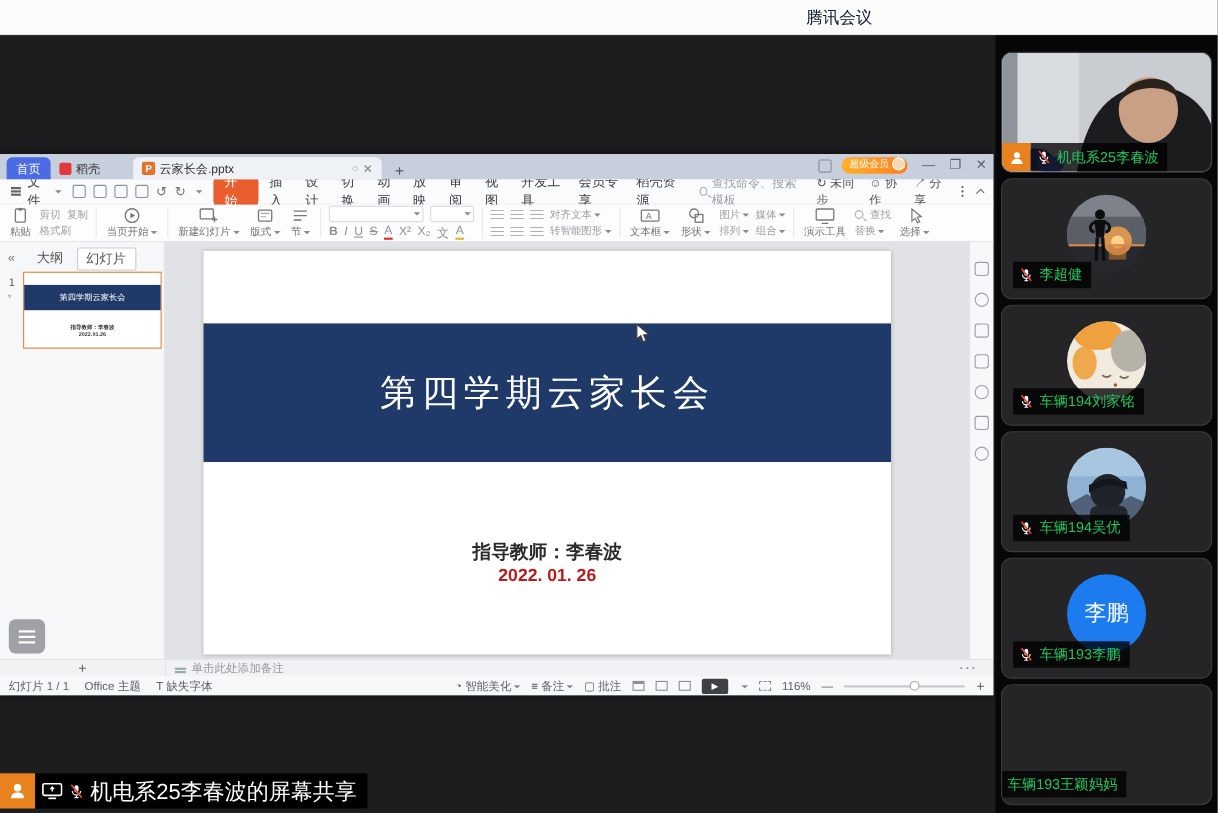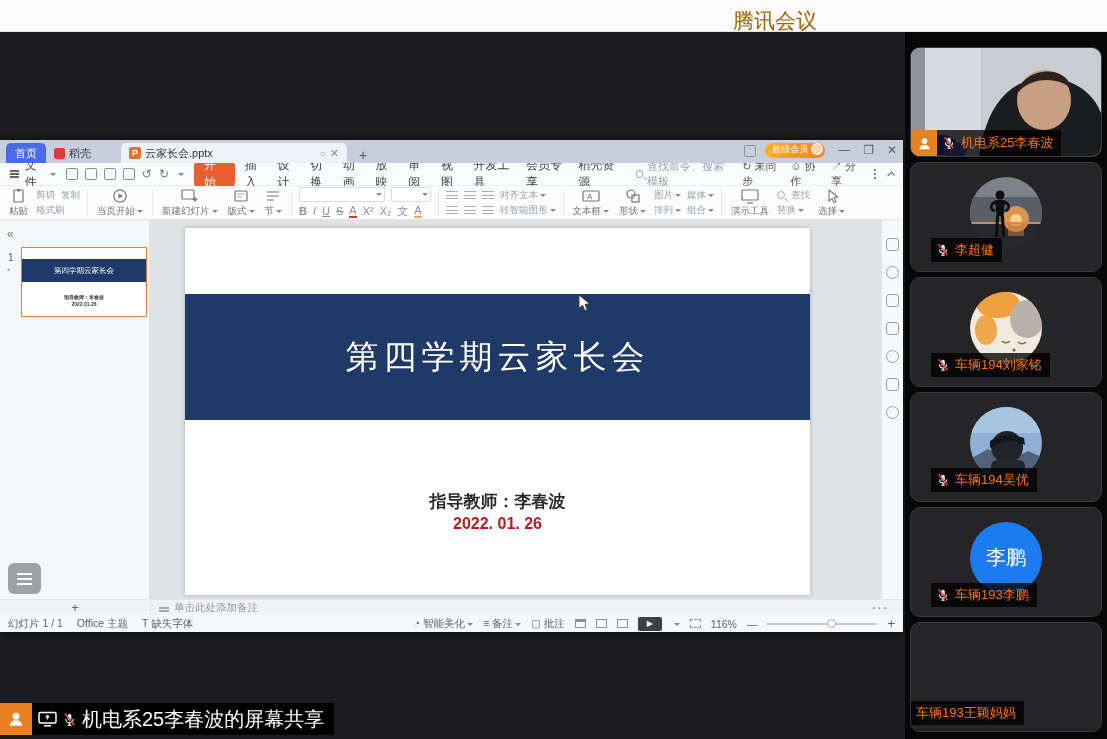--- a/index.html
+++ b/index.html
@@ -2,21 +2,21 @@
 <html><head>
 <meta charset="utf-8">
 <style>
   * { margin:0; padding:0; box-sizing:border-box; }
   html,body { width:1107px; height:739px; overflow:hidden; }
   body { font-family:"Liberation Sans", sans-serif; }
   .app { position:relative; width:1107px; height:739px; background:#1c1c1e; }
 
   
   .titlebar { position:absolute; left:0; top:0; width:1107px; height:32px; background:#fbfbfb; border-bottom:1px solid #e3e3e3; }
-  .titlebar .t { position:absolute; left:733px; top:7px; font-size:21px; color:#a16207; }
+  .titlebar .t { position:absolute; left:733px; top:7px; font-size:15px; color:#0f172a; }
 
   
   .share { position:absolute; left:0; top:32px; width:905px; height:707px; background:#1d1d1f; }
 
   
   .wps { position:absolute; left:0; top:108px; width:903px; height:492px; background:#fff; box-shadow:0 0 10px rgba(0,0,0,.6); display:flex; flex-direction:column; }
 
   .tabbar { height:23px; background:#c7cfdc; display:flex; align-items:flex-end; font-size:11px; position:relative; }
   .tab { height:20px; display:flex; align-items:center; padding:0 8px; gap:4px; border-radius:5px 5px 0 0; }
   .tab.home { background:#4a6be4; color:#fff; margin-left:6px; width:40px; justify-content:center; }
@@ -103,22 +103,22 @@
   .banner { position:absolute; left:0; top:671px; height:32px; display:flex; align-items:stretch; z-index:5; }
   .banner .badge { width:32px; background:#e8821e; display:flex; align-items:center; justify-content:center; }
   .banner .blabel { background:#000; color:#fff; font-size:20px; display:flex; align-items:center; gap:5px; padding:0 10px 0 6px; }
 
   
   .sidebar { position:absolute; left:905px; top:32px; width:202px; height:707px; background:#070708; }
   .tile { position:absolute; left:5px; width:192px; height:110px; background:#252527; border:1px solid #3a3a3d; border-radius:10px; overflow:hidden; }
   .tile .vid { position:absolute; inset:0; }
   .avc { position:absolute; left:50%; top:46%; transform:translate(-50%,-50%); width:72px; height:72px; border-radius:50%; overflow:hidden; }
   .avc.txt { display:flex; align-items:center; justify-content:center; color:#fff; font-size:20px; }
-  .nlabel { position:absolute; display:flex; align-items:center; gap:5px; background:rgba(0,0,0,.78); color:#f97316; font-size:13px; padding:3px 8px 3px 5px; }
-  .nlabel.std { left:20px; bottom:9px; }
+  .nlabel { position:absolute; display:flex; align-items:center; gap:5px; background:rgba(0,0,0,.78); color:#22c55e; font-size:13px; padding:3px 8px 3px 5px; }
+  .nlabel.std { left:10px; bottom:9px; }
   .pbadge { position:absolute; left:0; bottom:0; width:26px; height:26px; background:#e8821e; display:flex; align-items:center; justify-content:center; }
   .nlabel.first { left:26px; bottom:0; height:26px; }
 </style>
 </head>
 <body>
 
 <div class="app">
 
   <div class="titlebar">
     <span class="t">腾讯会议</span>
@@ -328,20 +328,24 @@
           <svg width="16" height="16" viewBox="0 0 16 16">
               <path d="M5 2 L5 13 L8 10.5 L10 14.5 L12 13.5 L10 9.5 L13.5 9 Z" fill="none" stroke="#777" stroke-width="1.1"></path>
             </svg>
           <span><span>选择</span><span class="caret"></span></span>
         </div>
       </div>
 
       <div class="content">
         <div class="panel">
           <span class="pcollapse">«</span>
+          <div class="ptabs">
+            <span class="ptab">大纲</span>
+            <span class="ptab on">幻灯片</span>
+          </div>
           <span class="pnum">1</span>
           <span class="pstar">*</span>
           <div class="thumbwrap">
             <div class="thumb-band">第四学期云家长会</div>
             <div class="thumb-l" style="top:46px">指导教师：李春波</div>
             <div class="thumb-l" style="top:53px">2022.01.26</div>
           </div>
         </div>
 
         <div class="canvas">

